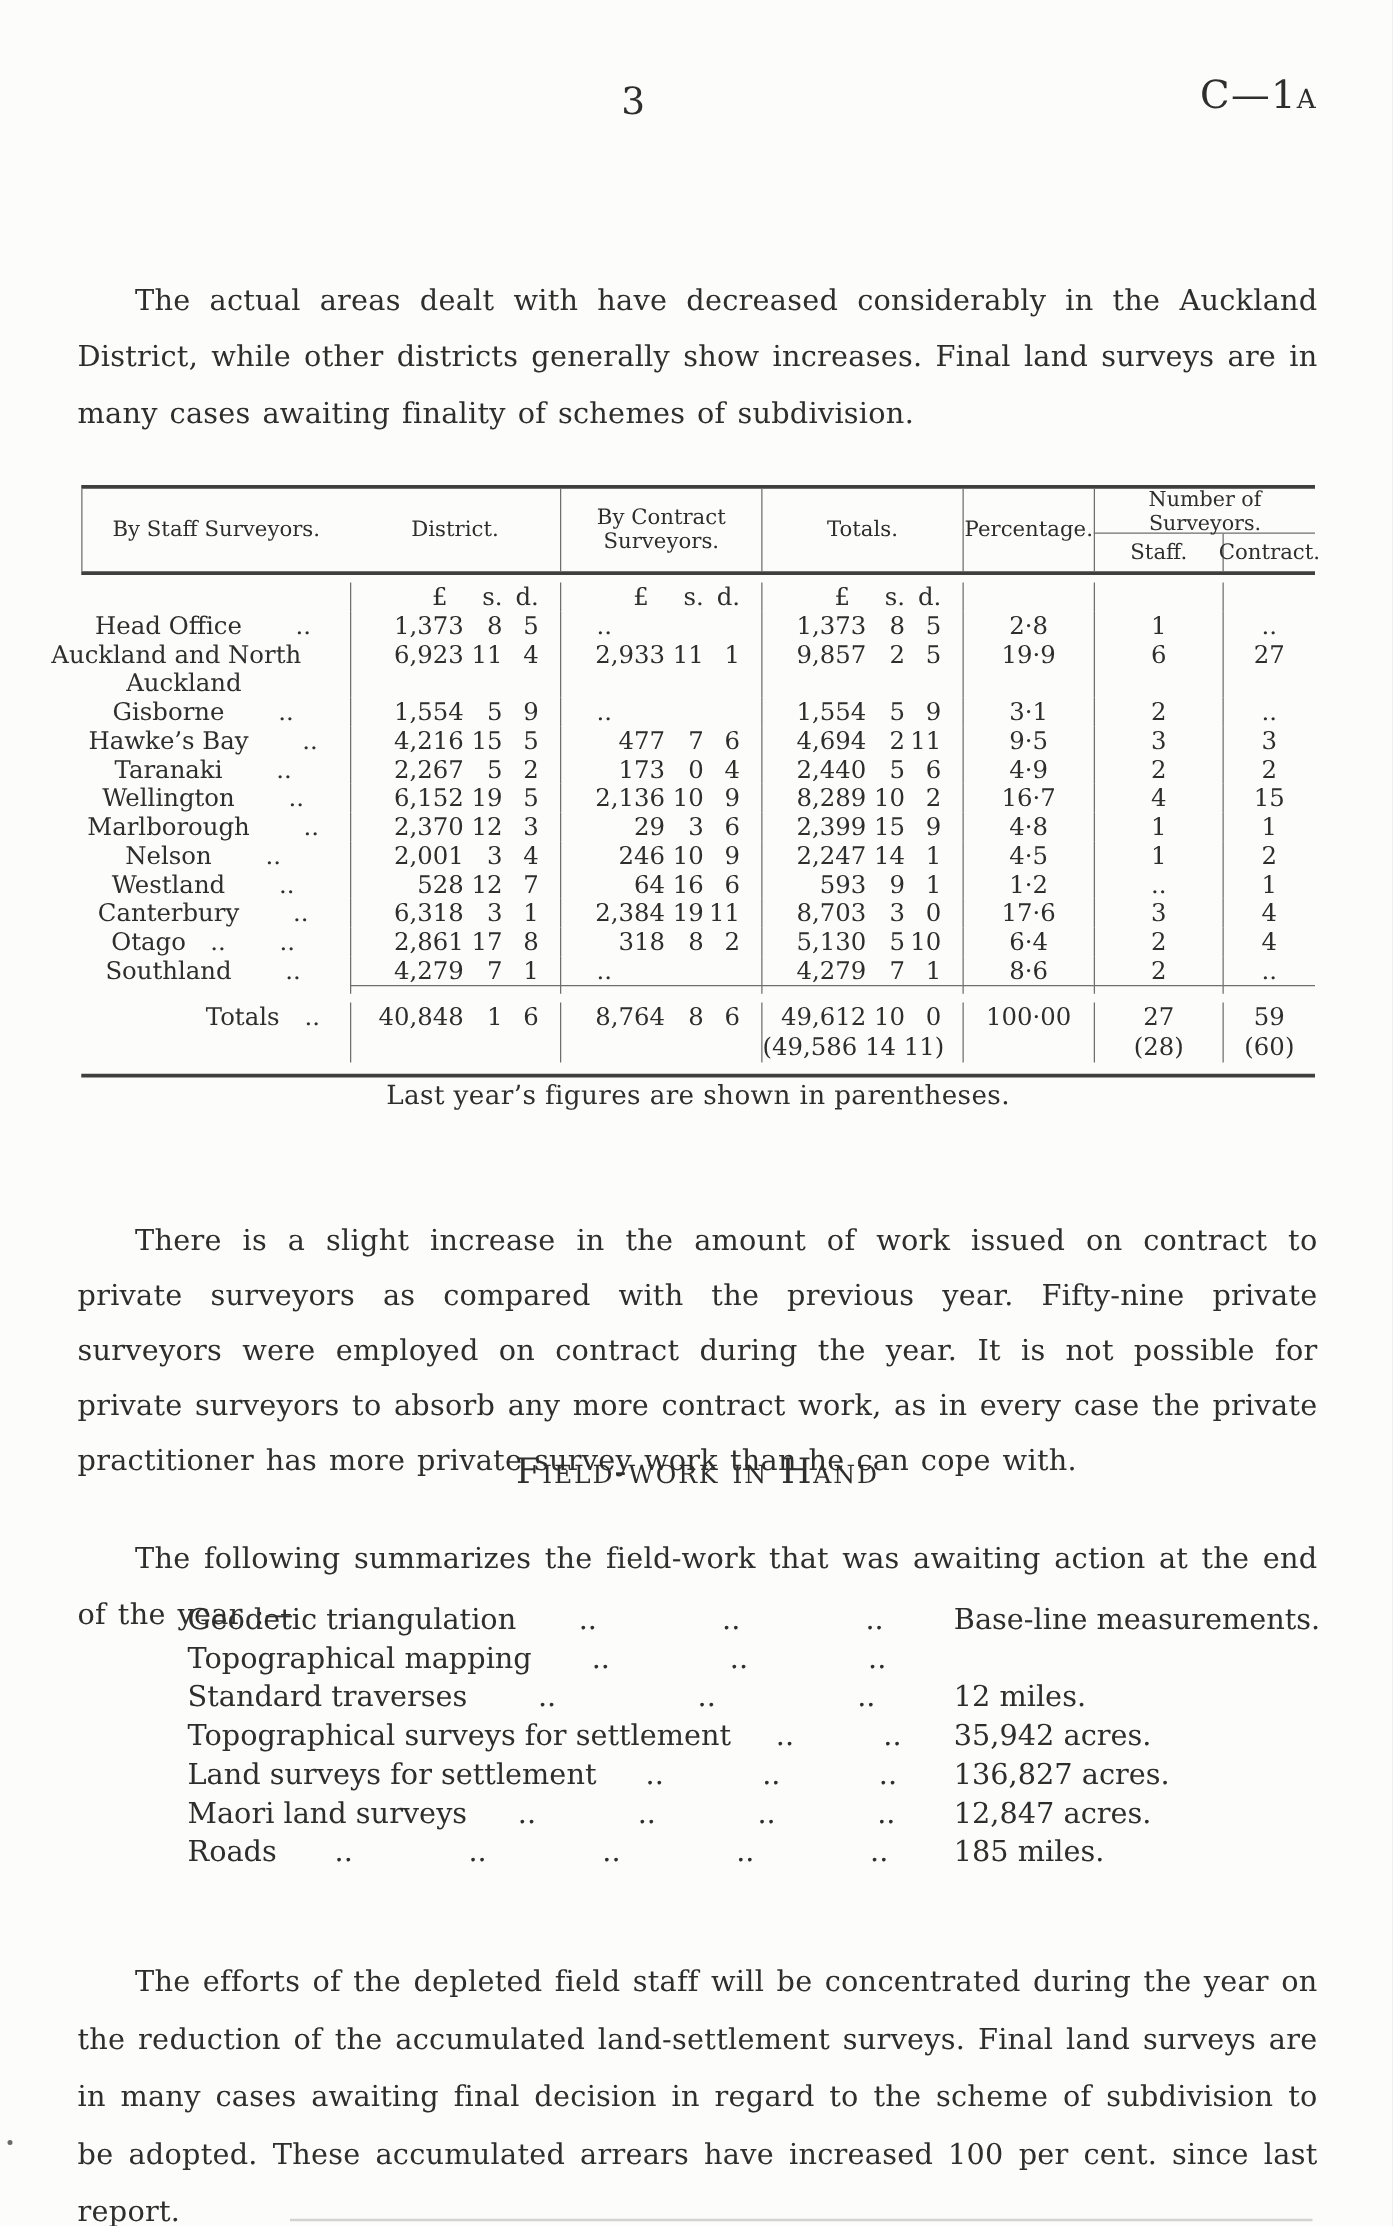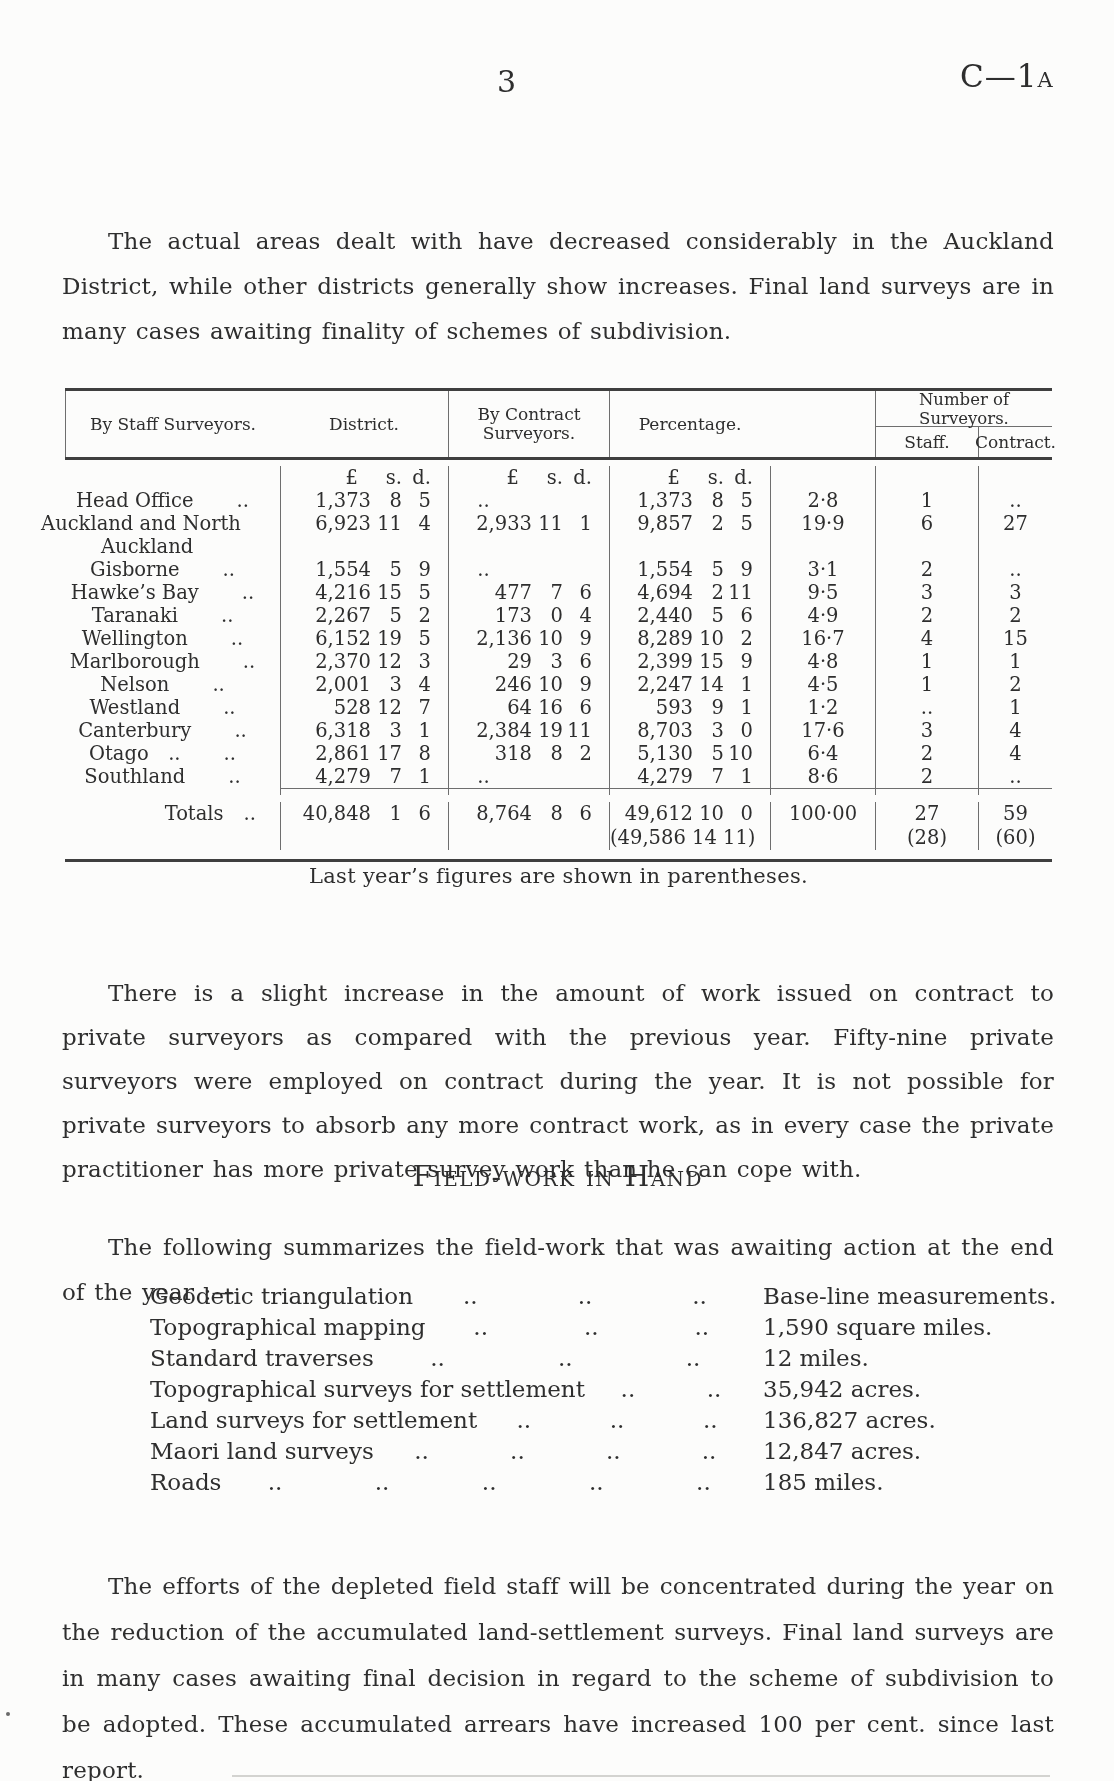--- a/index.html
+++ b/index.html
@@ -88,20 +88,21 @@
   <div class="pageno">3</div>
   <div class="docref"><span>C—1</span><span class="suffix">A</span></div>
 
   <p class="para" id="p1">The actual areas dealt with have decreased considerably in the Auckland District, while other districts generally show increases.  Final land surveys are in many cases awaiting finality of schemes of subdivision.</p>
 
   <div class="nztable">
     <div class="thead">
       <div class="th span2r bl">By Staff Surveyors.</div>
       <div class="th span2r">District.</div>
       <div class="th span2r bl">By Contract Surveyors.</div>
+      <div class="th span2r bl">Totals.</div>
       <div class="th span2r bl">Percentage.</div>
       <div class="th numsurv bl">Number of Surveyors.</div>
       <div class="th bl" style="grid-column:6;grid-row:2;">Staff.</div>
       <div class="th bl" style="grid-column:7;grid-row:2;">Contract.</div>
     </div>
     <div class="tbody" id="tbody">
         <div class="trow unitrow">
   <div class="tc cdist"></div>
   <div class="tc bl cm">
             <span class="mline">
@@ -530,21 +531,20 @@
 
   <p class="para" id="p4">The following summarizes the field-work that was awaiting action at the end of the year :—</p>
 
   <div class="fwlist" id="fwlist">
       <div class="fwrow">
      <span class="fwleft"><span class="fwlabel">Geodetic triangulation</span><span class="fwdots"><span>..</span><span>..</span><span>..</span></span></span>
      <span class="fwvalue">Base-line measurements.</span>
    </div>
       <div class="fwrow">
      <span class="fwleft"><span class="fwlabel">Topographical mapping</span><span class="fwdots"><span>..</span><span>..</span><span>..</span></span></span>
-     <span class="fwvalue">1,590 square miles.</span>
    </div>
       <div class="fwrow">
      <span class="fwleft"><span class="fwlabel">Standard traverses</span><span class="fwdots"><span>..</span><span>..</span><span>..</span></span></span>
      <span class="fwvalue">12 miles.</span>
    </div>
       <div class="fwrow">
      <span class="fwleft"><span class="fwlabel">Topographical surveys for settlement</span><span class="fwdots"><span>..</span><span>..</span></span></span>
      <span class="fwvalue">35,942 acres.</span>
    </div>
       <div class="fwrow">

